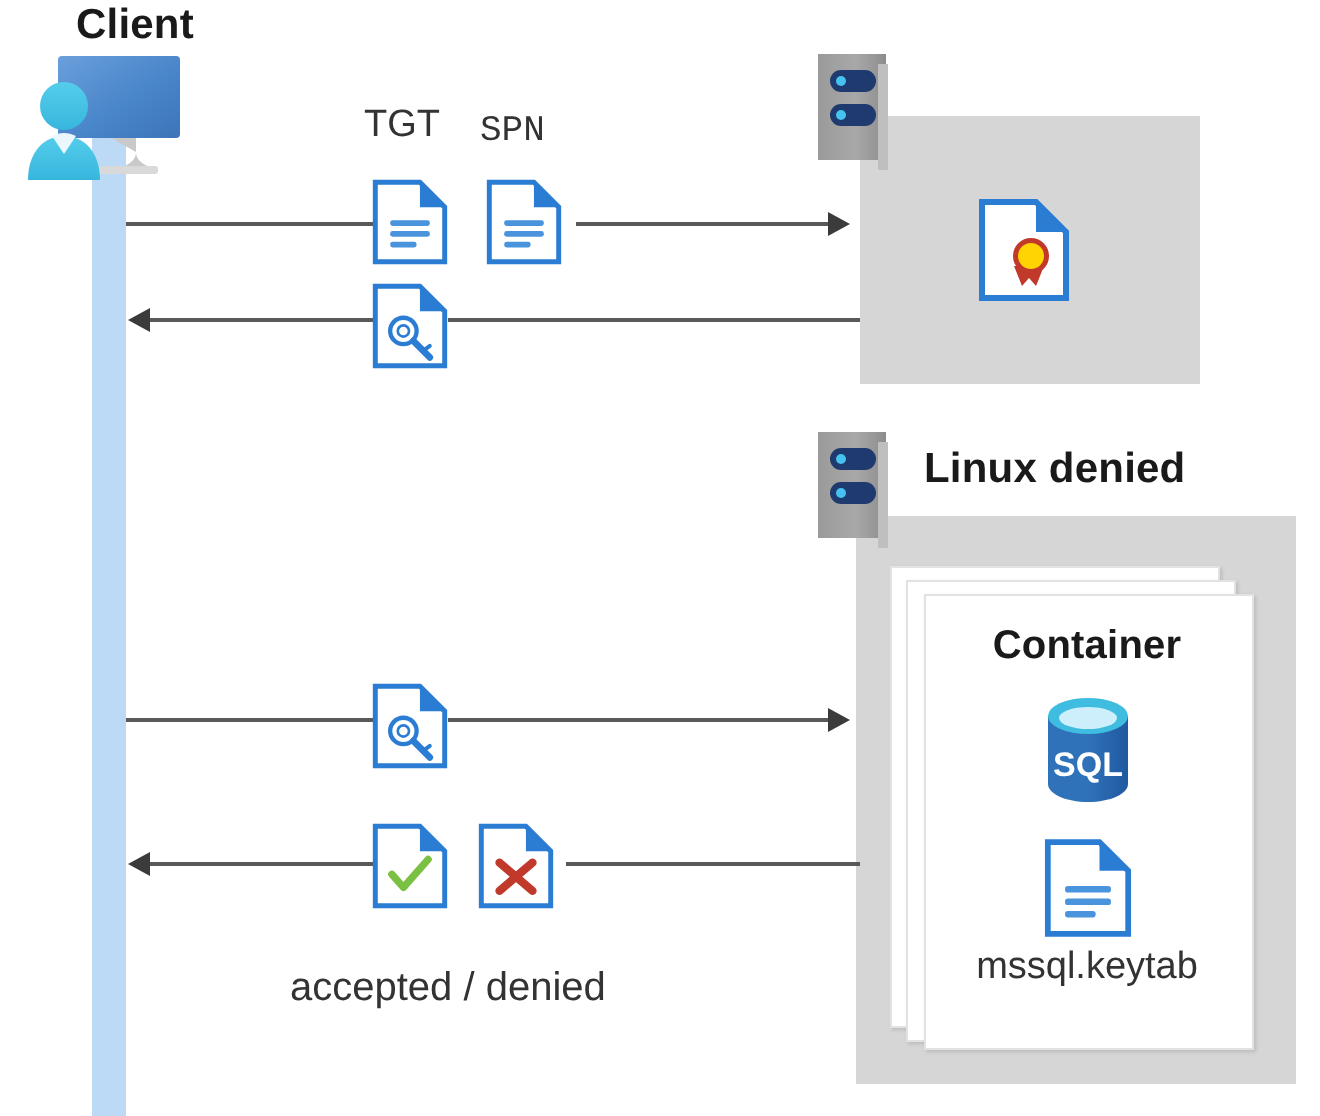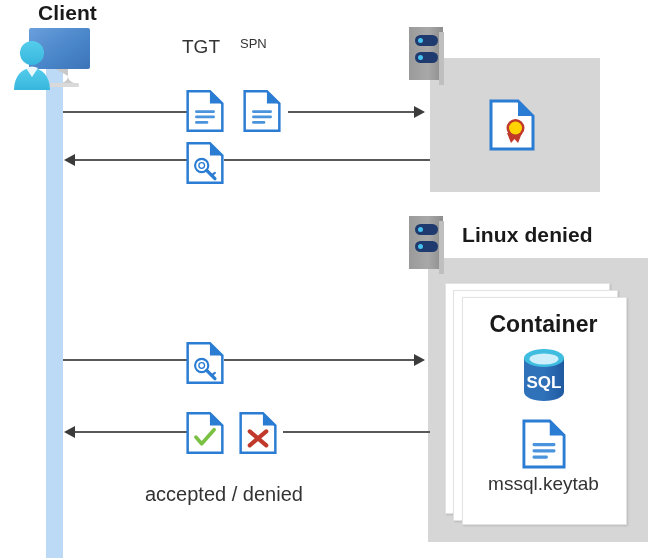--- a/index.html
+++ b/index.html
@@ -139,21 +139,21 @@
     <div class="dot" style="left:9px;top:11px;width:5px;height:5px;"></div>
     <div class="bar" style="left:6px;top:25px;width:23px;height:11px;"></div>
     <div class="dot" style="left:9px;top:28px;width:5px;height:5px;"></div>
   </div>
 
   <div class="abs card" style="left:445px;top:283px;width:163px;height:229px;"></div>
   <div class="abs card" style="left:453px;top:290px;width:163px;height:229px;"></div>
 
   <div class="abs card" style="left:462px;top:297px;width:163px;height:226px;"></div>
 
-  <div class="abs lbl-bold" style="left:462px;top:312px;width:163px;text-align:center;font-size:23px;">Container</div>
+  <div class="abs lbl-bold" style="left:462px;top:312px;width:163px;text-align:center;font-size:20px;">Container</div>
 
   <div class="docicon" style="left:519px;top:347px;">
     <svg width="50" height="56" viewBox="0 0 50 56">
       <defs>
         <linearGradient id="sqlbody" x1="0" y1="0" x2="1" y2="0">
           <stop offset="0%" stop-color="#2f72ba"></stop>
           <stop offset="50%" stop-color="#2f72ba"></stop>
           <stop offset="100%" stop-color="#2059a0"></stop>
         </linearGradient>
       </defs>
@@ -169,22 +169,22 @@
       <path d="M2 2 h27 l15 15 v33 h-42 z" fill="#ffffff" stroke="#2b7cd3" stroke-width="3"></path>
       <path d="M29 2 l15 15 h-15 z" fill="#2b7cd3"></path>
       <rect x="11" y="25" width="24" height="3.4" rx="1.5" fill="#4a93dd"></rect>
       <rect x="11" y="31.5" width="24" height="3.4" rx="1.5" fill="#4a93dd"></rect>
       <rect x="11" y="38" width="16" height="3.4" rx="1.5" fill="#4a93dd"></rect>
     </svg>
   </div>
 
   <div class="abs lbl-plain" style="left:462px;top:473px;width:163px;text-align:center;font-size:19px;">mssql.keytab</div>
 
-  <div class="abs lbl-plain" style="left:182px;top:36px;font-size:19px;">TGT</div>
-  <div class="abs lbl-plain" style="left:240px;top:36px;font-size:13px;">SPN</div>
+  <div class="abs lbl-plain" style="left:182px;top:52px;font-size:19px;">TGT</div>
+  <div class="abs lbl-plain" style="left:240px;top:56px;font-size:18px;font-family:Liberation Mono, monospace;">SPN</div>
 
   <div class="abs arrowline" style="left:63px;top:111px;width:125px;"></div>
   <div class="abs arrowline" style="left:288px;top:111px;width:126px;"></div>
   <div class="abs arrowhead ah-right" style="left:414px;top:106px;"></div>
 
   <div class="docicon" style="left:186px;top:87px;">
     <svg width="38" height="48" viewBox="0 0 46 52">
       <path d="M2 2 h27 l15 15 v33 h-42 z" fill="#ffffff" stroke="#2b7cd3" stroke-width="3"></path>
       <path d="M29 2 l15 15 h-15 z" fill="#2b7cd3"></path>
       <rect x="11" y="25" width="24" height="3.4" rx="1.5" fill="#4a93dd"></rect>

